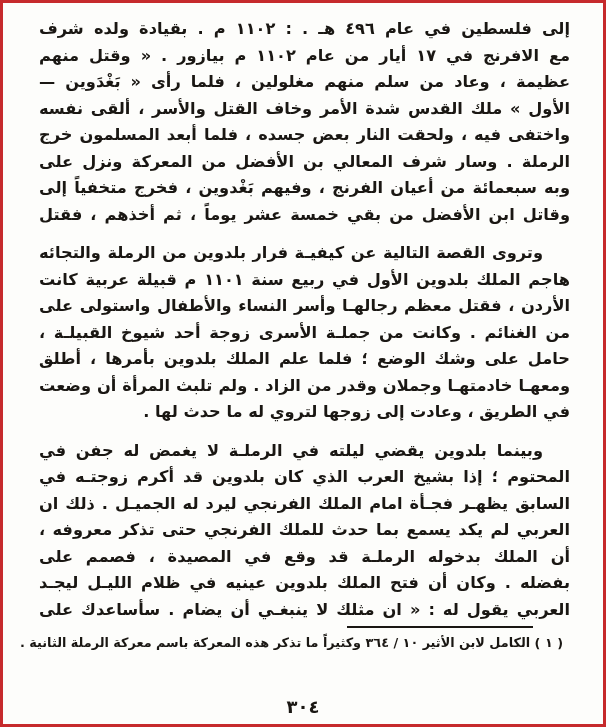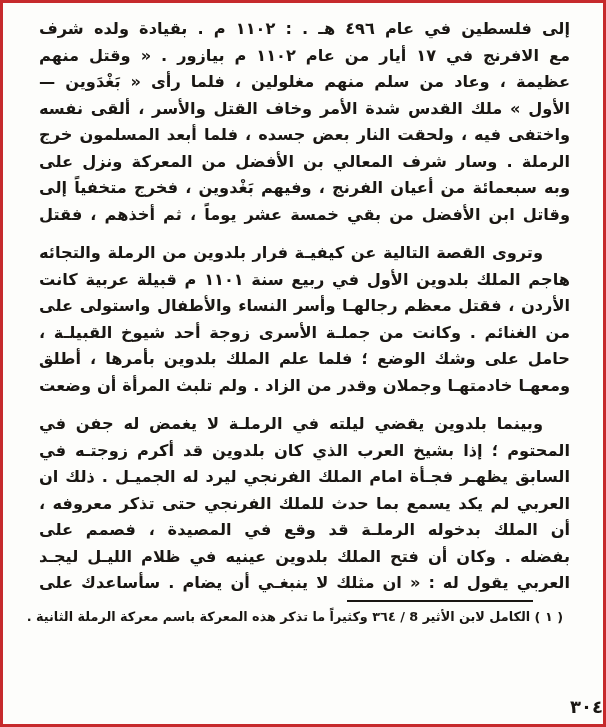--- a/index.html
+++ b/index.html
@@ -54,20 +54,21 @@
     font-weight: bold;
     line-height: 17px;
     text-align: right;
     white-space: nowrap;
   }
   .page-number {
     position: absolute;
     bottom: 7px;
     left: 0;
     right: 0;
+    text-align: center;
     font-size: 18px;
     font-weight: bold;
     letter-spacing: 1px;
   }
 </style>
 </head>
 <body>
 
 <div class="page">
   <main class="content" id="paragraphs">
@@ -81,27 +82,28 @@
         <div class="line">وبه سبعمائة من أعيان الفرنج ، وفيهم بَغْدوين ، فخرج متخفياً إلى يافا ،</div>
         <div class="line">وقاتل ابن الأفضل من بقي خمسة عشر يوماً ، ثم أخذهم ، فقتل منهم</div>
       </div>
       <div class="para indent">
         <div class="line">وتروى القصة التالية عن كيفيـة فرار بلدوين من الرملة والتجائه إلى يافا :</div>
         <div class="line">هاجم الملك بلدوين الأول في ربيع سنة ١١٠١ م قبيلة عربية كانت تعبر</div>
         <div class="line">الأردن ، فقتل معظم رجالهـا وأسر النساء والأطفال واستولى على قدر ضخم</div>
         <div class="line">من الغنائم . وكانت من جملـة الأسرى زوجة أحد شيوخ القبيلـة ، وهي</div>
         <div class="line">حامل على وشك الوضع ؛ فلما علم الملك بلدوين بأمرها ، أطلق سراحها</div>
         <div class="line">ومعهـا خادمتهـا وجملان وقدر من الزاد . ولم تلبث المرأة أن وضعت مولودها</div>
+        <div class="line para-end">في الطريق ، وعادت إلى زوجها لتروي له ما حدث لها .</div>
       </div>
       <div class="para indent">
         <div class="line">وبينما بلدوين يقضي ليلته في الرملـة لا يغمض له جفن في انتظـار مصيره</div>
         <div class="line">المحتوم ؛ إذا بشيخ العرب الذي كان بلدوين قد أكرم زوجتـه في العام</div>
         <div class="line">السابق يظهـر فجـأة امام الملك الفرنجي ليرد له الجميـل . ذلك ان الشيخ</div>
         <div class="line">العربي لم يكد يسمع بما حدث للملك الفرنجي حتى تذكر معروفه ، وأدرك</div>
         <div class="line">أن الملك بدخوله الرملـة قد وقع في المصيدة ، فصمم على مساعدته اعترافاً</div>
         <div class="line">بفضله . وكان أن فتح الملك بلدوين عينيه في ظلام الليـل ليجـد أمامه الشيخ</div>
         <div class="line">العربي يقول له : « ان مثلك لا ينبغـي أن يضام . سأساعدك على الفرار لكي</div>
       </div>
     </main>
   <div class="footnote-rule"></div>
-  <div class="footnote">( ١ ) الكامل لابن الأثير 8 / ٣٦٤ وكثيراً ما تذكر هذه المعركة باسم معركة الرملة الثانية .</div>
+  <div class="footnote">( ١ ) الكامل لابن الأثير ١٠ / ٣٦٤ وكثيراً ما تذكر هذه المعركة باسم معركة الرملة الثانية .</div>
   <div class="page-number">٣٠٤</div>
 </div>
 
 </body></html>

